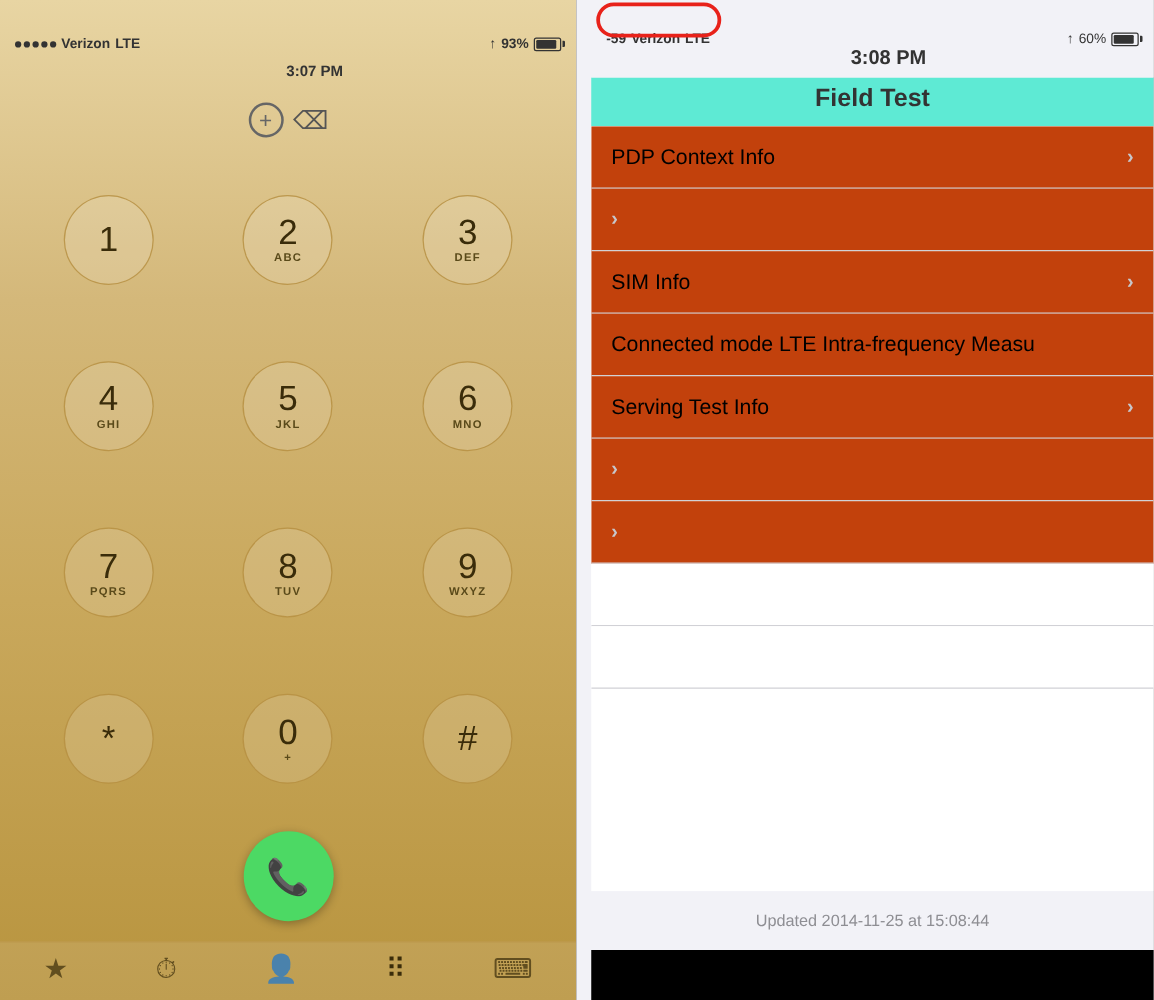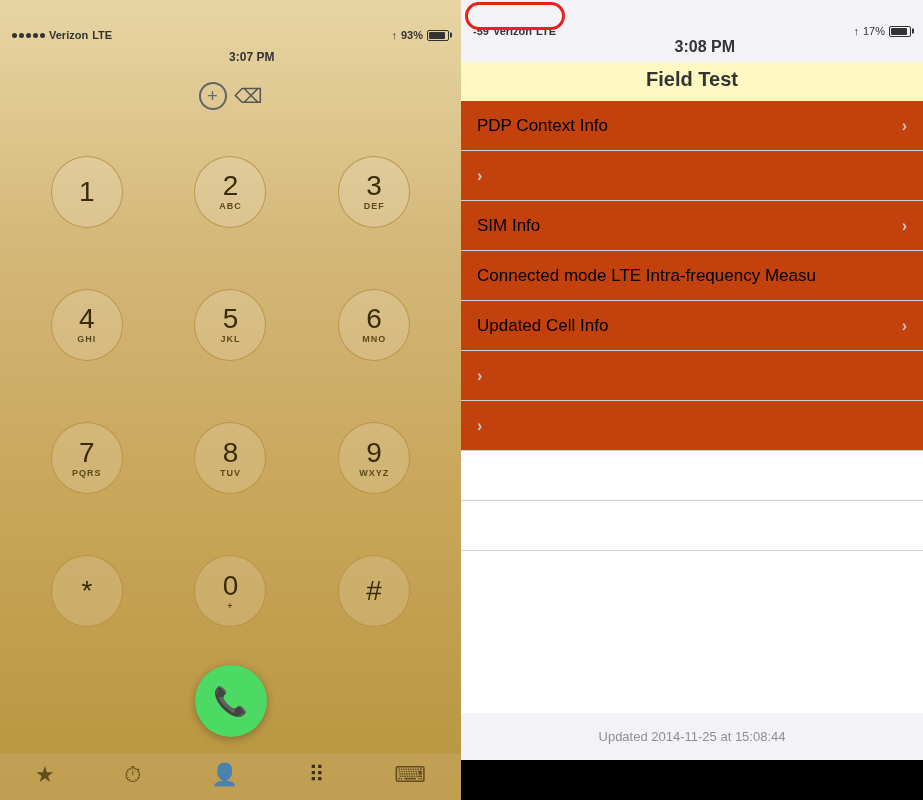--- a/index.html
+++ b/index.html
@@ -242,20 +242,21 @@
 
     
     .field-test-panel {
       width: 462px;
       height: 800px;
       background: #f2f2f7;
       display: flex;
       flex-direction: column;
       overflow: hidden;
       position: relative;
+      padding-left: 12px;
     }
 
     .field-status-bar {
       display: flex;
       justify-content: space-between;
       align-items: center;
       padding: 6px 12px;
       background: #f2f2f7;
     }
 
@@ -301,21 +302,21 @@
       pointer-events: none;
       z-index: 10;
     }
 
     .field-title {
       text-align: center;
       font-size: 20px;
       font-weight: 600;
       color: #333;
       padding: 6px 0 10px;
-      background: #fef9c3;
+      background: #5eead4;
     }
 
     
     .menu-list {
       flex: 1;
       background: #fff;
       overflow-y: auto;
     }
 
     .menu-item {
@@ -490,21 +491,21 @@
   <div class="field-status-bar" style="position:relative;">
     <div class="signal-highlight"></div>
     <div class="field-status-left">
       <span class="signal-value">-59</span>
       <span>Verizon</span>
       <span>LTE</span>
     </div>
     <div class="field-status-center">3:08 PM</div>
     <div class="field-status-right">
       <span>↑</span>
-      <span>17%</span>
+      <span>60%</span>
       <div class="battery-icon">
         <div class="battery-fill"></div>
       </div>
     </div>
   </div>
 
   <div class="field-title">Field Test</div>
 
   <div class="menu-list">
     <div class="menu-item">
@@ -515,21 +516,21 @@
       <span class="menu-chevron">›</span>
     </div>
     <div class="menu-item">
       <span class="menu-item-text">SIM Info</span>
       <span class="menu-chevron">›</span>
     </div>
     <div class="menu-item">
       <span class="menu-item-text">Connected mode LTE Intra-frequency Measu</span>
     </div>
     <div class="menu-item">
-      <span class="menu-item-text">Updated Cell Info</span>
+      <span class="menu-item-text">Serving Test Info</span>
       <span class="menu-chevron">›</span>
     </div>
     <div class="menu-item">
       <span class="menu-chevron">›</span>
     </div>
     <div class="menu-item">
       <span class="menu-chevron">›</span>
     </div>
     <div class="menu-empty"></div>
     <div class="menu-empty"></div>

